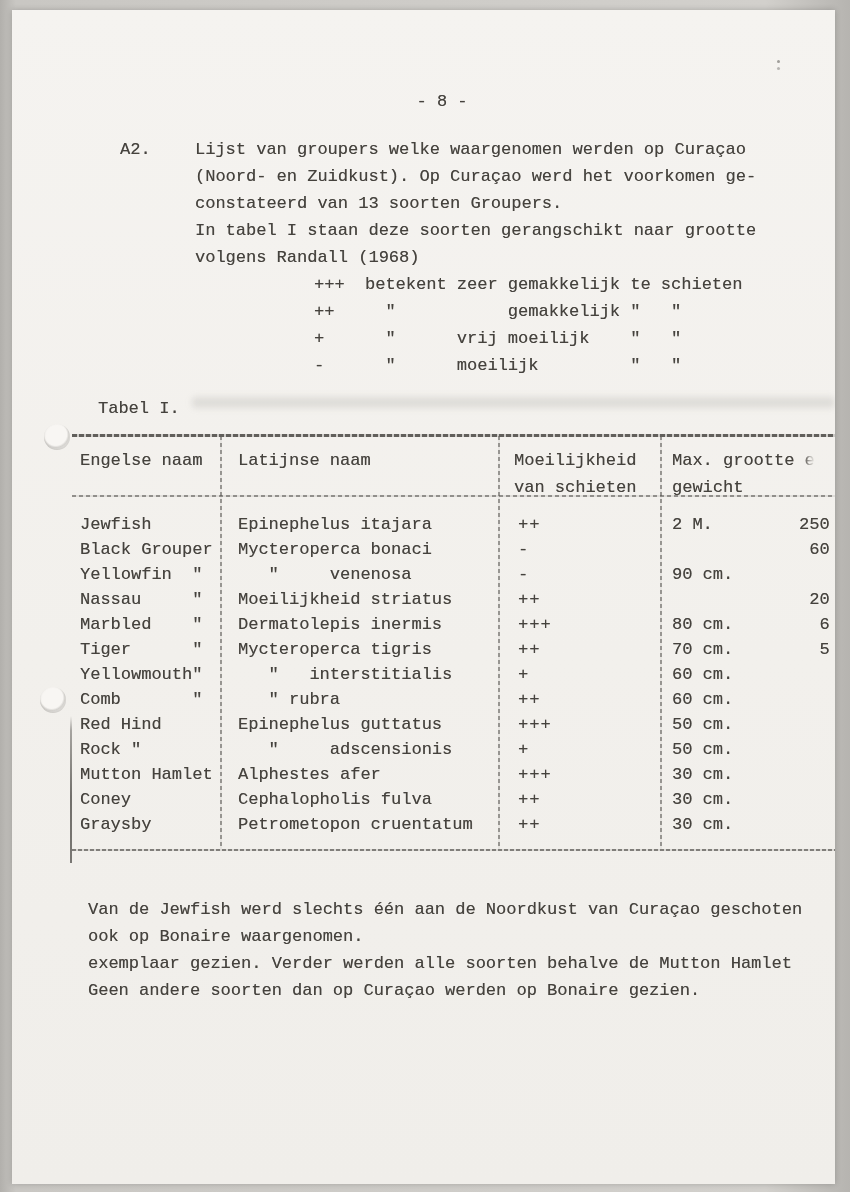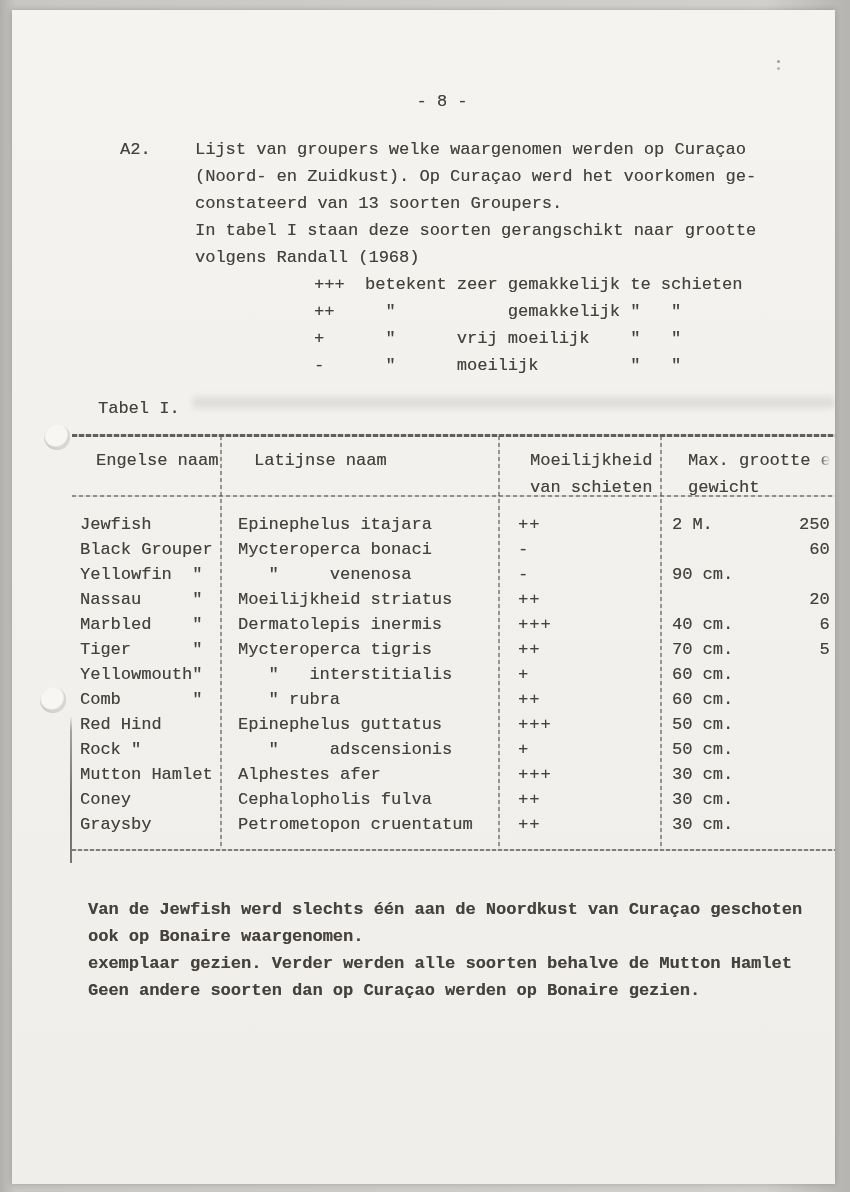--- a/index.html
+++ b/index.html
@@ -35,21 +35,21 @@
     background:repeating-linear-gradient(90deg,rgba(72,70,66,0.85) 0 5px,rgba(72,70,66,0.22) 5px 7px);}
   .tborder.top{top:0;}
   .tborder.bottom{top:415px;height:2px;
     background:repeating-linear-gradient(90deg,rgba(80,78,74,0.7) 0 4px,rgba(80,78,74,0.14) 4px 6px);}
   .hsep{position:absolute;left:0;right:0;top:61px;height:2px;
     background:repeating-linear-gradient(90deg,rgba(85,83,79,0.62) 0 4px,rgba(85,83,79,0.12) 4px 7px);}
   .vline{position:absolute;top:2px;height:413px;width:2px;
     background:repeating-linear-gradient(180deg,rgba(95,93,89,0.62) 0 4px,rgba(95,93,89,0.08) 4px 7px);}
   .v1{left:148px}.v2{left:426px}.v3{left:588px}
   .header{position:absolute;top:13px;left:0;display:grid;grid-template-columns:148px 278px 162px 232px;}
-  .hl{line-height:27px;height:27px;white-space:pre;margin-left:16px;}
+  .hl{line-height:27px;height:27px;white-space:pre;}
   .hc1{padding-left:8px}.hc2{padding-left:18px}.hc3{padding-left:16px}.hc4{padding-left:12px}
   .fade-r{display:inline-block;
     -webkit-mask-image:linear-gradient(90deg,#000 0 92%,rgba(0,0,0,0.4) 96%,transparent 100%);
     mask-image:linear-gradient(90deg,#000 0 92%,rgba(0,0,0,0.4) 96%,transparent 100%);}
   .rows{position:absolute;top:78px;left:0;width:100%;}
   .trow{display:grid;grid-template-columns:148px 278px 162px 232px;height:25px;line-height:25px;}
   .c1{padding-left:8px;white-space:pre;}
   .c2{padding-left:18px;white-space:pre;}
   .c3{padding-left:20px;letter-spacing:1px;white-space:pre;}
   .c4{padding-left:12px;display:flex;}
@@ -59,21 +59,21 @@
     mask-image:linear-gradient(90deg,#000 0 82%,rgba(0,0,0,0.45) 86%,transparent 97%);margin-left:32px;}
   .leftline{position:absolute;left:58px;top:706px;width:2px;height:147px;
     background:linear-gradient(180deg,transparent 0,rgba(90,88,84,0.5) 10%,rgba(70,68,64,0.75) 55%,rgba(70,68,64,0.7) 100%);}
   .hole{position:absolute;width:26px;height:26px;border-radius:50%;
     background:radial-gradient(circle at 45% 40%,#f8f6f3 0 52%,rgba(185,183,179,0.5) 62%,rgba(225,223,219,0) 76%);
     box-shadow:inset 0 -1px 2px rgba(160,158,154,0.45);}
   .hole1{left:32px;top:414px;}
   .hole2{left:28px;top:677px;}
   .speck{position:absolute;left:765px;top:50px;width:3px;height:3px;border-radius:50%;
     background:rgba(90,88,84,0.55);box-shadow:0 7px 0 rgba(90,88,84,0.4);}
-  .footer{position:absolute;left:76px;top:886px;font-weight:bold;}
+  .footer{position:absolute;left:76px;top:886px;}
 </style>
 </head>
 <body>
 
 <div class="scan">
   <div class="paper">
 
     <div class="speck"></div>
     <div class="hole hole1"></div>
     <div class="hole hole2"></div>
@@ -167,21 +167,21 @@
               <span class="size"></span>
               <span class="weight">20 k</span>
             </span>
           </div>
 
           <div class="trow">
             <span class="c1">Marbled    "</span>
             <span class="c2">Dermatolepis inermis</span>
             <span class="c3">+++</span>
             <span class="c4">
-              <span class="size">40 cm.</span>
+              <span class="size">80 cm.</span>
               <span class="weight">6 k</span>
             </span>
           </div>
 
           <div class="trow">
             <span class="c1">Tiger      "</span>
             <span class="c2">Mycteroperca tigris</span>
             <span class="c3">++</span>
             <span class="c4">
               <span class="size">70 cm.</span>

